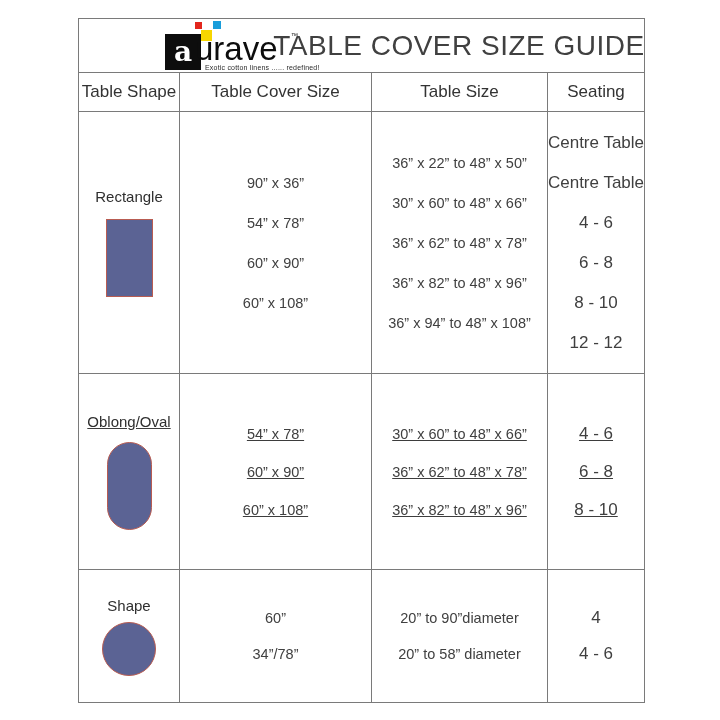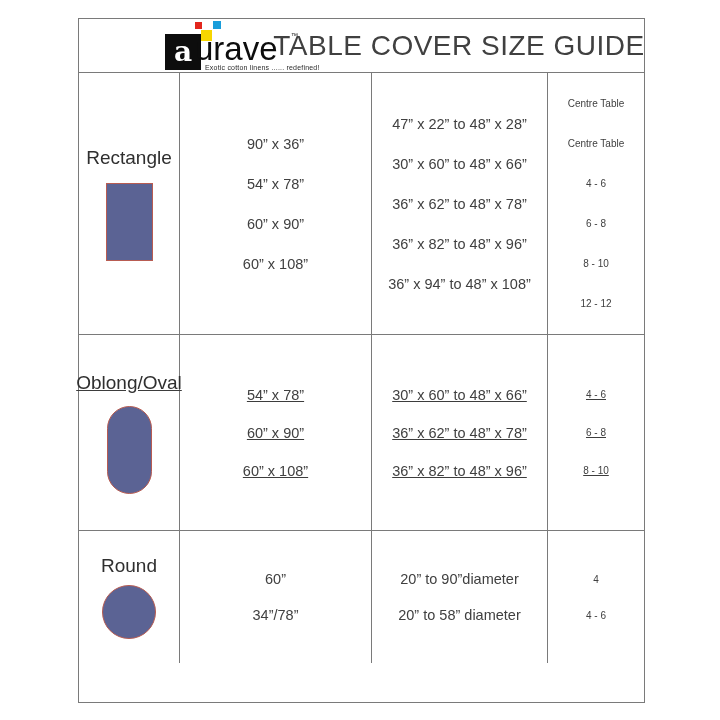--- a/index.html
+++ b/index.html
@@ -52,36 +52,36 @@
     border-bottom:1px solid #7a7a7a;box-sizing:border-box;
   }
   .section.last{border-bottom:none;}
   .sec-rect{height:262px;}
   .sec-oval{height:196px;text-decoration:underline;}
   .sec-round{height:132px;}
   .shape-cell{
     display:flex;flex-direction:column;align-items:center;justify-content:center;
     box-sizing:border-box;
   }
-  .shape-label{font-size:19px;color:#2f2f2f;}
+  .shape-label{font-size:15px;color:#2f2f2f;}
   .shape{background:#5b6394;border:1px solid #b85c52;box-sizing:border-box;}
   .shape.rect{width:47px;height:78px;margin-top:14px;}
   .shape.pill{width:45px;height:88px;border-radius:23px;margin-top:12px;}
   .shape.circle{width:54px;height:54px;border-radius:50%;margin-top:8px;}
   .rows-col{
     display:flex;flex-direction:column;justify-content:center;box-sizing:border-box;
   }
   .rows-col .cell{
     display:flex;align-items:center;justify-content:center;
     font-size:14.5px;color:#404040;white-space:nowrap;
   }
   .sec-rect .cell{height:40px;}
   .sec-oval .cell{height:38px;}
   .sec-round .cell{height:36px;}
-  .seat-col .cell{font-size:10px;text-align:center;}
+  .seat-col .cell{font-size:17px;text-align:center;}
 </style>
 </head>
 <body>
 
 <div class="stage">
   <div class="frame">
 
     <div class="logo-row">
       <div class="logo-block">
         <div class="sq red"></div>
@@ -90,34 +90,40 @@
         <div class="a-square">
           <span>a</span>
         </div>
         <div class="brand-rest">urave</div>
         <div class="brand-tm">™</div>
         <div class="brand-tagline">Exotic cotton linens ...... redefined!</div>
       </div>
       <div class="guide-title">TABLE COVER SIZE GUIDE</div>
     </div>
 
+    <div class="cols-header">
+      <div class="hcell bordR">Table Shape</div>
+      <div class="hcell bordR">Table Cover Size</div>
+      <div class="hcell bordR">Table Size</div>
+      <div class="hcell">Seating</div>
+    </div>
 
     <div class="section sec-rect">
       <div class="shape-cell bordR">
         <div class="shape-label">Rectangle</div>
         <div class="shape rect"></div>
       </div>
       <div class="rows-col bordR">
         <div class="cell">90” x 36”</div>
         <div class="cell">54” x 78”</div>
         <div class="cell">60” x 90”</div>
         <div class="cell">60” x 108”</div>
       </div>
       <div class="rows-col bordR">
-        <div class="cell">47” x 22” to 48” x 28”</div>
+        <div class="cell">36” x 22” to 48” x 50”</div>
         <div class="cell">30” x 60” to 48” x 66”</div>
         <div class="cell">36” x 62” to 48” x 78”</div>
         <div class="cell">36” x 82” to 48” x 96”</div>
         <div class="cell">36” x 94” to 48” x 108”</div>
       </div>
       <div class="rows-col seat-col">
         <div class="cell">Centre Table</div>
         <div class="cell">Centre Table</div>
         <div class="cell">4 - 6</div>
         <div class="cell">6 - 8</div>
@@ -143,21 +149,21 @@
       </div>
       <div class="rows-col seat-col">
         <div class="cell">4 - 6</div>
         <div class="cell">6 - 8</div>
         <div class="cell">8 - 10</div>
       </div>
     </div>
 
     <div class="section sec-round last">
       <div class="shape-cell bordR">
-        <div class="shape-label">Round</div>
+        <div class="shape-label">Shape</div>
         <div class="shape circle"></div>
       </div>
       <div class="rows-col bordR">
         <div class="cell">60”</div>
         <div class="cell">34”/78”</div>
       </div>
       <div class="rows-col bordR">
         <div class="cell">20” to 90”diameter</div>
         <div class="cell">20” to 58” diameter</div>
       </div>

